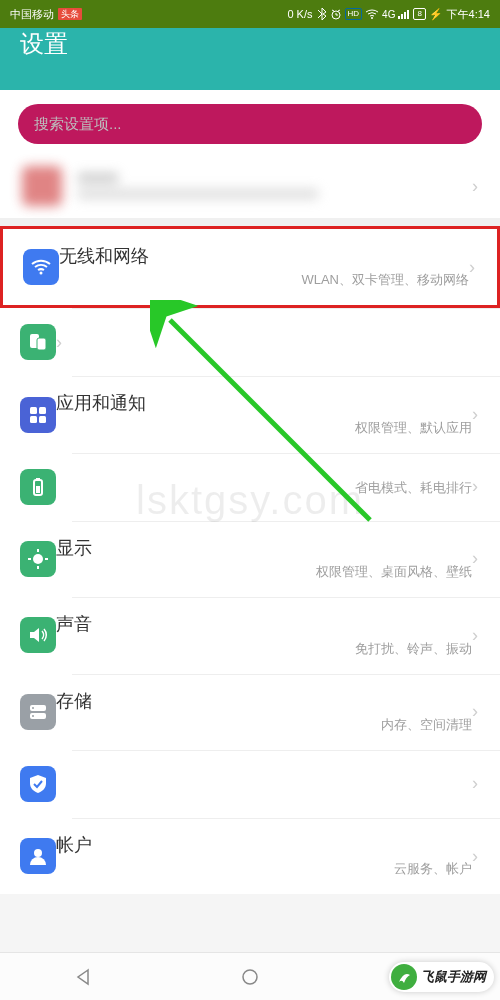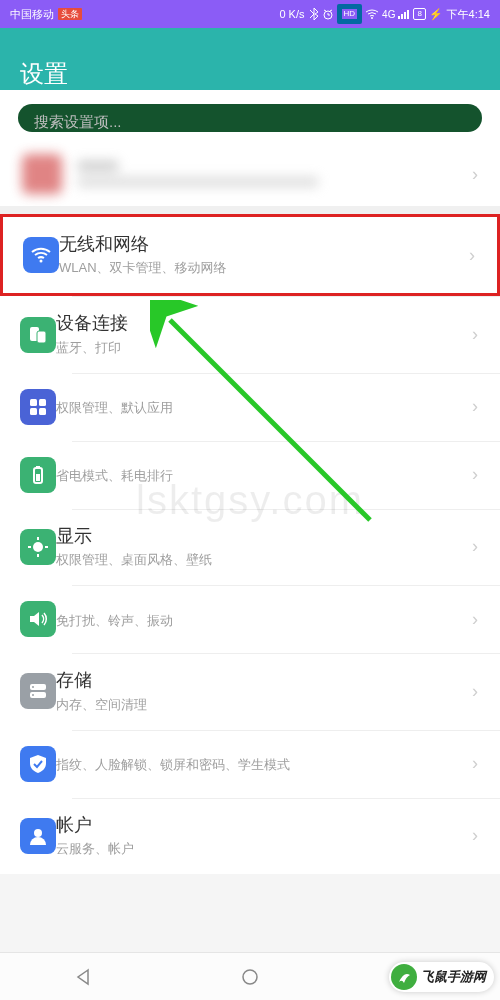--- a/index.html
+++ b/index.html
@@ -6,52 +6,52 @@
   body {
     width: 500px;
     height: 1000px;
     font-family: -apple-system, "Helvetica Neue", Arial, sans-serif;
     background: #f5f5f5;
     position: relative;
     overflow: hidden;
   }
   .status-bar {
     height: 28px;
-    background: #8b5cf6;
+    background: #4d7c0f;
     display: flex;
     align-items: center;
     justify-content: space-between;
     padding: 12px 10px;
     color: #fff;
     font-size: 11px;
   }
   .status-left, .status-right { display: flex; align-items: center; gap: 4px; }
   .status-left .badge {
     background: #e74c3c; color: #fff; border-radius: 1px;
     padding: 0 3px; font-size: 9px; line-height: 12px;
   }
   .status-icons { display: flex; align-items: center; gap: 3px; }
   .header {
     height: 62px;
     background: #2bb4ab;
     display: flex;
-    align-items: flex-end;
+    align-items: flex-start;
     padding: 0 20px;
     color: #fff;
     font-size: 24px;
     font-weight: 400;
   }
   .content { background: #f5f5f5; }
   .search-wrap { padding: 14px 18px 10px; background:#fff;}
   .search-box {
-    height: 28px;
-    background: #14532d;
+    height: 40px;
+    background: #be185d;
     border-radius: 20px;
     display: flex;
-    align-items: flex-end;
+    align-items: center;
     padding: 0 16px;
     color: #bdbdbd;
     font-size: 15px;
   }
   .account-row {
     height: 72px;
     background: #fff;
     display: flex;
     align-items: center;
     padding: 0 22px;
@@ -77,21 +77,21 @@
     content:""; position:absolute; left:72px; right:0; top:0;
     height:1px; background:#eee;
   }
   .item-icon {
     width: 36px; height: 36px; border-radius: 8px;
     display: flex; align-items: center; justify-content: center;
     flex-shrink: 0;
   }
   .item-body { flex: 1; min-width: 0; }
   .item-title { font-size: 18px; color: #333; line-height: 1.3; }
-  .item-sub { font-size: 13px; color: #9e9e9e; margin-top: 3px; }
+  .item-sub { font-size: 13px; color: #9e9e9e; margin-top: 3px; text-align: right; }
   .chevron { color: #cfcfcf; font-size: 18px; flex-shrink:0; }
   .highlight-box {
     border: 3px solid #d22; position: relative; z-index: 2;
   }
   .nav-bar {
     position: absolute; bottom: 0; left: 0; right: 0;
     height: 48px; background: #fcfcfc;
     display: flex; align-items: center; justify-content: space-around;
     border-top: 1px solid #e5e5e5;
   }
@@ -128,21 +128,21 @@
   <div class="status-right">
     <span>0 K/s</span>
     <span class="status-icons">
       <svg width="10" height="12" viewBox="0 0 10 12">
           <path d="M5 0v12l4-4-3-2 3-2-4-4zm0 6L1 2m4 4L1 10" stroke="#fff" stroke-width="1" fill="none"></path>
         </svg>
       <svg width="12" height="12" viewBox="0 0 12 12">
           <circle cx="6" cy="7" r="4" stroke="#fff" fill="none"></circle>
           <path d="M6 5v2h2M2 2l2 1M10 2l-2 1" stroke="#fff" fill="none"></path>
         </svg>
-      <span style="border:5px solid #0369a1;border-radius:2px;font-size:8px;padding:0 2px;line-height:10px">HD</span>
+      <span style="border:1px solid #0369a1;border-radius:2px;font-size:8px;padding:0 2px;line-height:10px">HD</span>
       <svg width="14" height="10" viewBox="0 0 14 10">
           <path d="M1 3a10 10 0 0112 0M3 5a7 7 0 018 0M5 7a4 4 0 014 0" stroke="#fff" fill="none"></path>
           <circle cx="7" cy="9" r="1" fill="#fff"></circle>
         </svg>
       <span style="font-size:10px">4G</span>
       <svg width="12" height="10" viewBox="0 0 12 10">
           <rect x="0" y="7" width="2" height="3" fill="#fff"></rect>
           <rect x="3" y="5" width="2" height="5" fill="#fff"></rect>
           <rect x="6" y="3" width="2" height="7" fill="#fff"></rect>
           <rect x="9" y="1" width="2" height="9" fill="#fff"></rect>
@@ -191,36 +191,33 @@
         </div>
         <span class="chevron">›</span>
       </div>
       <div class="item">
         <div class="item-icon" style="background:#3bb273">
           <svg width="22" height="22" viewBox="0 0 22 22">
             <rect x="3" y="3" width="9" height="14" rx="2" fill="#fff"></rect>
             <rect x="10" y="7" width="9" height="12" rx="2" fill="#fff" stroke="#3bb273"></rect>
           </svg>
         </div>
-        <div class="item-body">
-          <div class="item-title">设备连接</div>
-          <div class="item-sub">蓝牙、打印</div>
-        </div>
         <span class="chevron">›</span>
       </div>
       <div class="item">
         <div class="item-icon" style="background:#4a63d6">
           <svg width="22" height="22" viewBox="0 0 22 22">
             <rect x="3" y="3" width="7" height="7" rx="1.5" fill="#fff"></rect>
             <rect x="12" y="3" width="7" height="7" rx="1.5" fill="#fff"></rect>
             <rect x="3" y="12" width="7" height="7" rx="1.5" fill="#fff"></rect>
             <rect x="12" y="12" width="7" height="7" rx="1.5" fill="#fff"></rect>
           </svg>
         </div>
         <div class="item-body">
+          <div class="item-title">应用和通知</div>
           <div class="item-sub">权限管理、默认应用</div>
         </div>
         <span class="chevron">›</span>
       </div>
       <div class="item">
         <div class="item-icon" style="background:#3bb273">
           <svg width="22" height="22" viewBox="0 0 22 22">
             <rect x="7" y="4" width="8" height="15" rx="2" fill="none" stroke="#fff" stroke-width="2"></rect>
             <rect x="9" y="2" width="4" height="2" fill="#fff"></rect>
             <rect x="9" y="10" width="4" height="7" fill="#fff"></rect>
@@ -250,20 +247,21 @@
         <span class="chevron">›</span>
       </div>
       <div class="item">
         <div class="item-icon" style="background:#3bb273">
           <svg width="22" height="22" viewBox="0 0 22 22">
             <path d="M3 8v6h4l5 4V4L7 8H3z" fill="#fff"></path>
             <path d="M15 7a6 6 0 010 8M17 5a9 9 0 010 12" stroke="#fff" fill="none" stroke-width="1.5"></path>
           </svg>
         </div>
         <div class="item-body">
+          <div class="item-title">声音</div>
           <div class="item-sub">免打扰、铃声、振动</div>
         </div>
         <span class="chevron">›</span>
       </div>
       <div class="item">
         <div class="item-icon" style="background:#9aa0a6">
           <svg width="22" height="22" viewBox="0 0 22 22">
             <rect x="3" y="4" width="16" height="6" rx="2" fill="#fff"></rect>
             <rect x="3" y="12" width="16" height="6" rx="2" fill="#fff"></rect>
             <circle cx="6" cy="7" r="1" fill="#9aa0a6"></circle>
@@ -277,21 +275,20 @@
         <span class="chevron">›</span>
       </div>
       <div class="item">
         <div class="item-icon" style="background:#3f7af0">
           <svg width="22" height="22" viewBox="0 0 22 22">
             <path d="M11 2l8 3v5c0 5-3 8-8 10-5-2-8-5-8-10V5l8-3z" fill="#fff"></path>
             <path d="M7 11l3 3 5-6" stroke="#3f7af0" stroke-width="2" fill="none"></path>
           </svg>
         </div>
         <div class="item-body">
-          <div class="item-sub">指纹、人脸解锁、锁屏和密码、学生模式</div>
         </div>
         <span class="chevron">›</span>
       </div>
       <div class="item">
         <div class="item-icon" style="background:#3f7af0">
           <svg width="22" height="22" viewBox="0 0 22 22">
             <circle cx="11" cy="8" r="4" fill="#fff"></circle>
             <path d="M3 20a8 8 0 0116 0z" fill="#fff"></path>
           </svg>
         </div>

